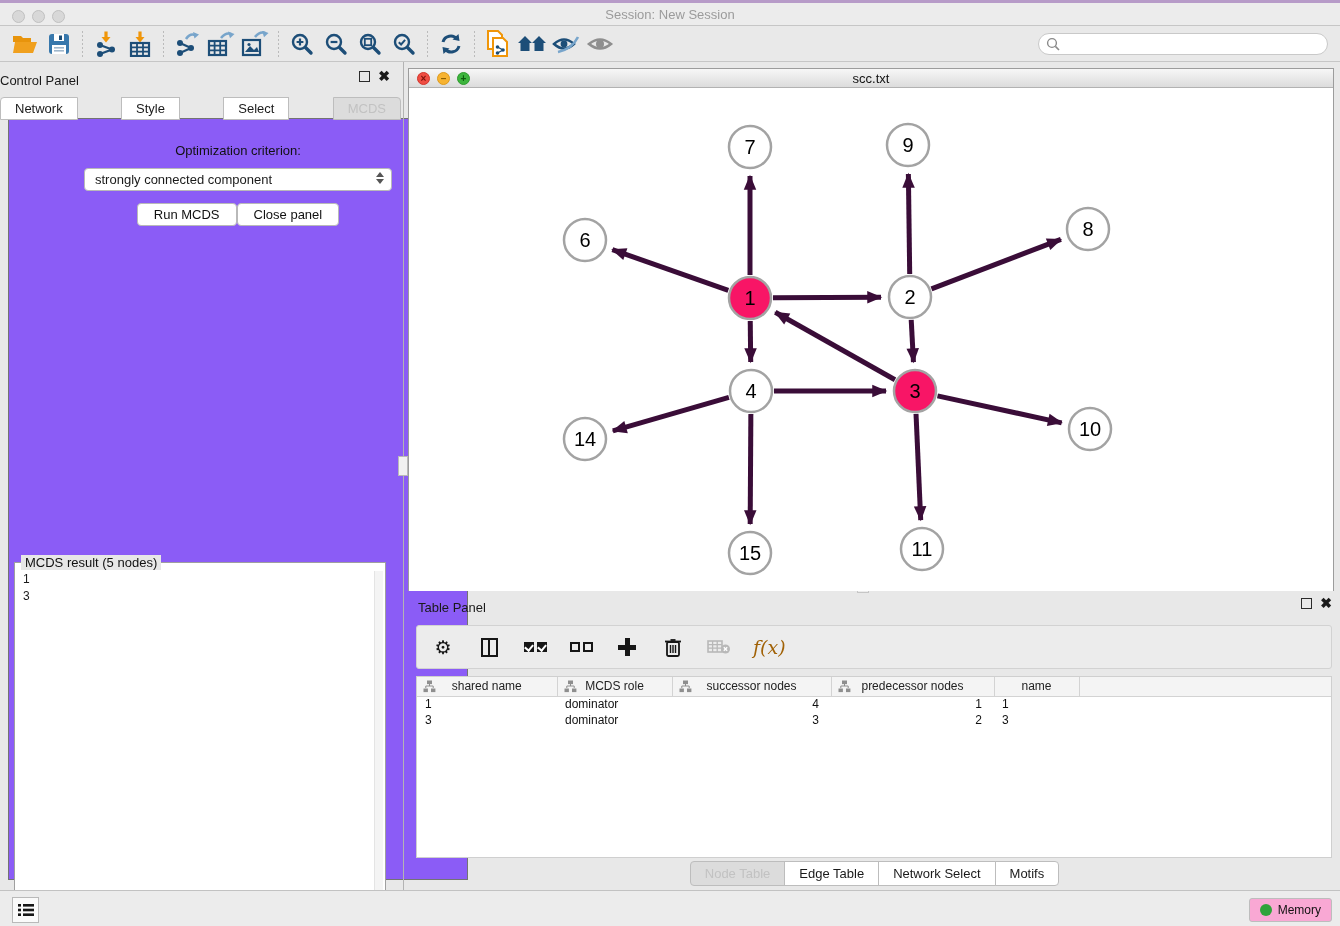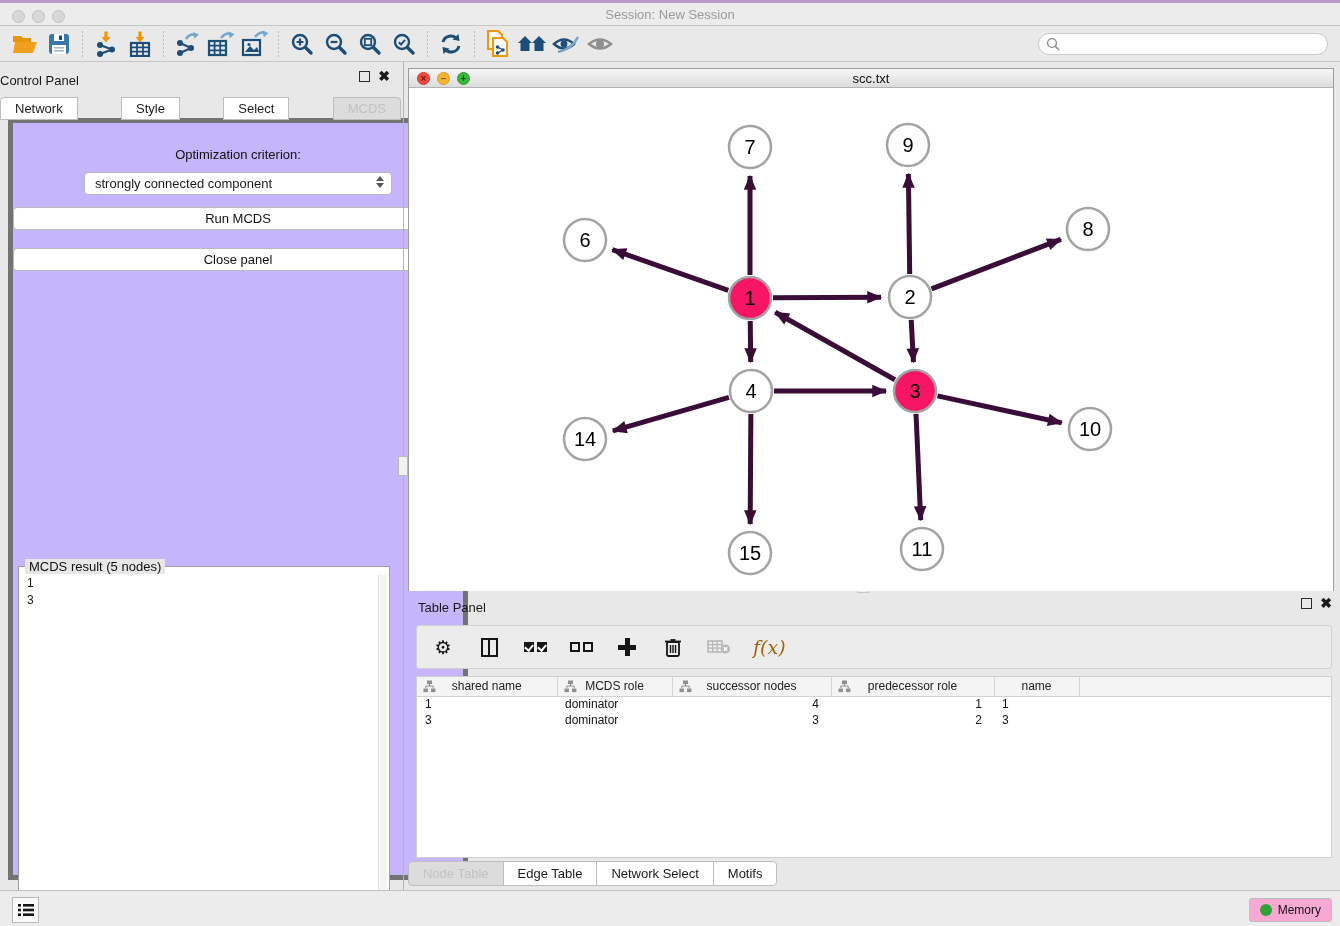--- a/index.html
+++ b/index.html
@@ -29,29 +29,29 @@
   .control-panel{position:absolute;left:0;top:68px;width:400px;height:814px;}
   .panel-header{position:relative;height:24px;display:flex;align-items:center;}
   .panel-hdr-icons{position:absolute;right:10px;top:3px;display:flex;gap:8px;align-items:center;}
   .float-ico{width:11px;height:11px;border:1.5px solid #2b2b2b;display:inline-block;}
   .close-ico{font-size:14px;font-weight:bold;color:#1a1a1a;line-height:11px;}
   .cp-tabs{position:absolute;left:0;top:29px;width:100%;display:flex;justify-content:space-between;z-index:2;gap:25px;}
   .tab{border:1px solid #bdbdbd;background:#fff;padding:3px 14px;font-size:13px;margin-right:-1px;}
   .tab:first-child{border-radius:4px 0 0 0;}
   .tab.active{background:#dcdcdc;color:#c2c2c2;border-radius:0 4px 0 0;}
   .cp-box{position:absolute;left:8px;top:50px;width:460px;height:762px;
-    border:5px solid #737373;background:#c4b5fd;}
+    border:1px solid #737373;background:#8b5cf6;}
   .opt-label{margin-top:24px;text-align:center;font-size:13px;color:#111;}
   .select-box{position:relative;margin:10px auto 0;width:308px;height:23px;background:#fff;
     border:1px solid #b9b9b9;border-radius:4px;display:flex;align-items:center;padding-left:10px;font-size:13px;}
   .select-arrows{position:absolute;right:7px;top:3px;display:flex;flex-direction:column;gap:2px;}
   .select-arrows i{display:block;width:0;height:0;border-left:4px solid transparent;border-right:4px solid transparent;}
   .arr-up{border-bottom:5px solid #555;}
   .arr-dn{border-top:5px solid #555;}
-  .cp-buttons{display:flex;justify-content:center;gap:18px;margin-top:12px;flex-direction:column;}
+  .cp-buttons{display:flex;justify-content:center;gap:0;margin-top:12px;}
   .btn{background:#fff;border:1px solid #b9b9b9;border-radius:4px;padding:3px 16px;font-size:13px;color:#111;
     font-family:"Liberation Sans",sans-serif;}
   .result-fieldset{position:absolute;left:5px;top:443px;width:372px;height:380px;
     border:1px solid #9f9f9f;background:#fff;}
   .result-legend{position:absolute;top:-8px;left:6px;background:#e7e7e7;padding:0 4px;font-size:13px;color:#111;}
   .result-text{position:absolute;left:2px;top:8px;right:12px;bottom:2px;background:#fff;
     font-size:12px;line-height:17px;padding-left:6px;overflow:hidden;}
   .result-scroll{position:absolute;right:2px;top:8px;width:9px;bottom:2px;background:#f4f4f4;border-left:1px solid #e4e4e4;}
   
   .v-divider{position:absolute;left:403px;top:62px;width:1px;height:828px;background:#b3b3b3;}
@@ -89,21 +89,21 @@
   .plus-ico::before{content:"";position:absolute;left:0;top:7px;width:18px;height:4.5px;background:#161616;}
   .plus-ico::after{content:"";position:absolute;left:7px;top:0;width:4.5px;height:18px;background:#161616;}
   .tp-table{position:absolute;left:8px;top:81px;width:916px;height:182px;background:#fff;
     border:1px solid #cfcfcf;overflow:hidden;}
   table{border-collapse:collapse;width:100%;table-layout:fixed;}
   th{height:19px;background:#f4f4f4;border-right:1px solid #d3d3d3;border-bottom:1px solid #d3d3d3;
     font-weight:normal;font-size:12px;color:#222;position:relative;text-align:center;}
   th .th-ico{position:absolute;left:6px;top:3px;}
   td{height:16px;font-size:12px;color:#111;padding:0 8px;white-space:nowrap;overflow:hidden;}
   td.num{text-align:right;padding-right:12px;}
-  .tp-tabs{position:absolute;left:0;width:932px;top:266px;display:flex;}
+  .tp-tabs{position:absolute;left:0;width:932px;top:266px;display:flex;justify-content:center;}
   .tp-tabs .tab{padding:4px 14px;}
   .tp-tabs .tab.active{border-radius:4px 0 0 4px;}
   .tp-tabs .tab:last-child{border-radius:0 4px 4px 0;}
   
   .status-bar{position:absolute;left:0;top:890px;width:1340px;height:36px;background:#ececec;border-top:1px solid #c2c2c2;}
   .list-btn{position:absolute;left:12px;top:6px;width:27px;height:26px;background:#fafafa;border:1px solid #b9b9b9;
     display:flex;align-items:center;justify-content:center;}
   .memory-btn{position:absolute;right:8px;top:7px;height:24px;background:#f9a8d4;border:1px solid #bdbdbd;border-radius:3px;
     display:flex;align-items:center;gap:6px;padding:0 10px;font-size:12px;color:#111;}
   .mem-dot{width:12px;height:12px;border-radius:50%;background:#2fa33a;display:inline-block;}
@@ -493,21 +493,21 @@
                   <rect x="8" y="8.5" width="4.4" height="3.6" fill="#8e8e8e"></rect>
                 </svg>
               </span><span>successor nodes</span></th>
             <th><span class="th-ico">
                 <svg width="13" height="13" viewBox="0 0 13 13">
                   <rect x="4" y="0.5" width="5" height="3.6" fill="#8e8e8e"></rect>
                   <path d="M6.5 4 v2 M2.8 6 h7.4 M2.8 6 v2 M10.2 6 v2" stroke="#8e8e8e" stroke-width="1" fill="none"></path>
                   <rect x="0.5" y="8.5" width="4.4" height="3.6" fill="#8e8e8e"></rect>
                   <rect x="8" y="8.5" width="4.4" height="3.6" fill="#8e8e8e"></rect>
                 </svg>
-              </span><span>predecessor role</span></th>
+              </span><span>predecessor nodes</span></th>
             <th><span>name</span></th>
             <th style="border-right: none;"></th>
           </tr>
         </thead>
       <tbody id="tbl-body">
           <tr>
             <td>1</td>
             <td>dominator</td>
             <td class="num">4</td>
             <td class="num">1</td>

